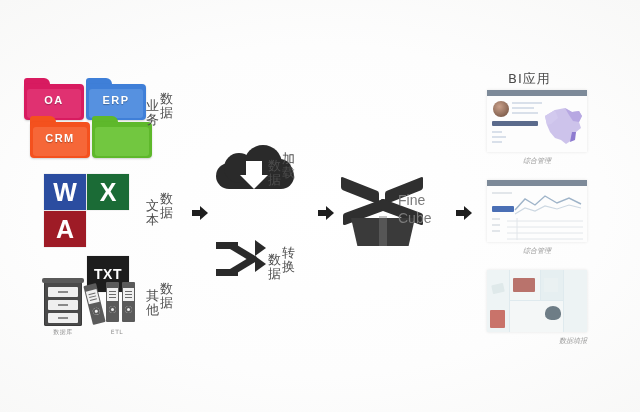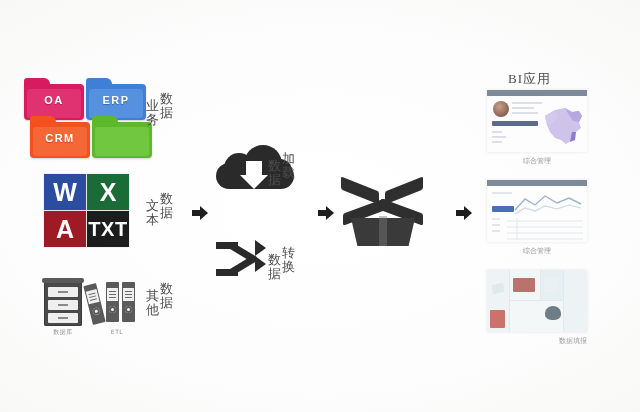--- a/index.html
+++ b/index.html
@@ -54,21 +54,21 @@
 
   
   .tile{
     position:absolute;width:42px;height:36px;
     display:flex;align-items:center;justify-content:center;
     color:#fff;font-weight:bold;
     font-family:"Liberation Sans",sans-serif;
     box-shadow:0 0 1px rgba(0,0,0,.25);
   }
   .tile.big{font-size:25px;}
-  .tile.small{font-size:20px;letter-spacing:.5px;}
+  .tile.small{font-size:14px;letter-spacing:.5px;margin-top:45px;}
   .t-w{background:#2b4da0;}
   .t-x{background:#1b6b36;}
   .t-a{background:#9e1b26;}
   .t-t{background:#1d1d1d;}
 
   
   .db{position:absolute;width:38px;height:44px;background:#4a4a4a;border-radius:2px;
       box-shadow:inset 0 0 0 1px #3a3a3a;}
   .db .drw{position:absolute;left:4px;width:30px;height:10px;background:#efefef;border-radius:1px;}
   .db .drw:after{content:"";position:absolute;left:10px;top:4px;width:10px;height:2px;background:#8a8a8a;}
@@ -136,20 +136,21 @@
     position:absolute;width:100px;height:62px;
     background:#fdfdfd;
     box-shadow:0 0 3px rgba(0,0,0,.10);
     overflow:hidden;
   }
   .panel .bar{position:absolute;left:0;top:0;width:100px;height:6px;background:#7d8a99;}
   .pcap{
     position:absolute;width:100px;text-align:center;
     font-size:7px;color:#9a9a9a;
     font-family:"DejaVu Sans",sans-serif;
+    font-style:italic;
   }
   
   .p1 .avatar{position:absolute;left:6px;top:11px;width:16px;height:16px;border-radius:50%;
       background:radial-gradient(circle at 40% 35%,#c9a08a,#6a4a3a);}
   .p1 .ln{position:absolute;left:5px;height:2px;background:#d9e0ea;}
   .p1 .blu{position:absolute;left:5px;top:31px;width:46px;height:5px;background:#5b6b8c;border-radius:1px;}
   .p1 .map{position:absolute;right:2px;top:12px;width:46px;height:46px;}
   
   .p2 .ln{position:absolute;height:2px;background:#e2e6ea;}
   .p2 .blu{position:absolute;left:5px;top:26px;width:22px;height:6px;background:#4a6fb5;border-radius:1px;}
@@ -326,27 +327,31 @@
 
     <div class="flap" style="left:40px;top:30px;width:42px;height:12px;
          transform:skewY(20deg);border-radius:2px;"></div>
 
     <div class="boxbody" style="left:10px;top:42px;width:64px;height:28px;
          clip-path:polygon(0 0,100% 0,90% 100%,10% 100%);"></div>
 
     <div class="abs" style="left:38px;top:40px;width:8px;height:30px;background:#7a7a7a;opacity:.45;"></div>
   </div>
 
+  <div class="finecube" style="left:398px;top:192px;">
+    <div>Fine</div>
+    <div>Cube</div>
+  </div>
 
   <div class="arrow" style="left:456px;top:206px;">
     <div class="shaft"></div>
     <div class="head"></div>
   </div>
 
-  <div class="bititle" style="left:508px;top:70px;font-family:Liberation Serif, serif;">BI应用</div>
+  <div class="bititle" style="left:508px;top:70px;">BI应用</div>
 
   <div class="panel p1" style="left:487px;top:90px;">
     <div class="bar"></div>
     <div class="avatar"></div>
     <div class="ln" style="top:12px;width:30px;left:25px;"></div>
     <div class="ln" style="top:17px;width:22px;left:25px;"></div>
     <div class="ln" style="top:22px;width:26px;left:25px;"></div>
     <div class="blu"></div>
     <div class="ln" style="top:41px;width:10px;"></div>
     <div class="ln" style="top:46px;width:14px;"></div>

